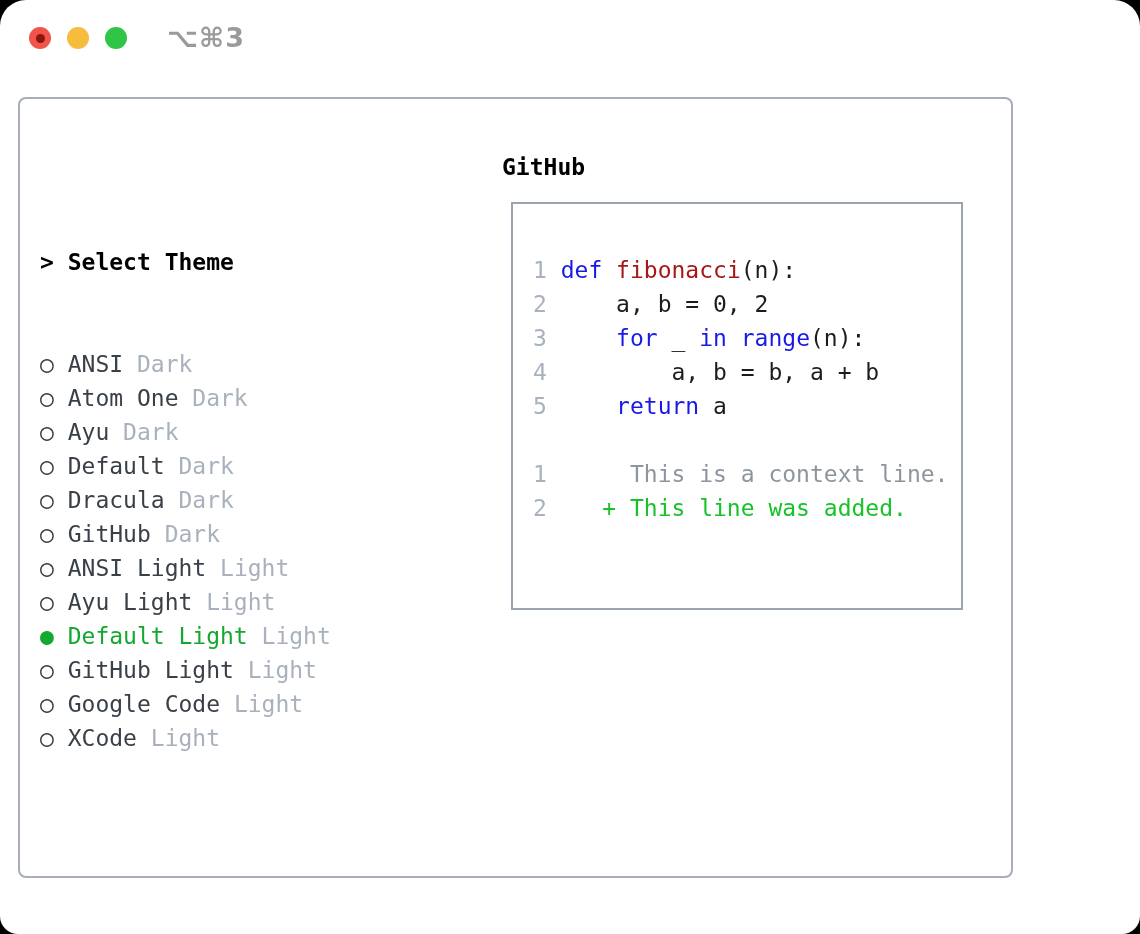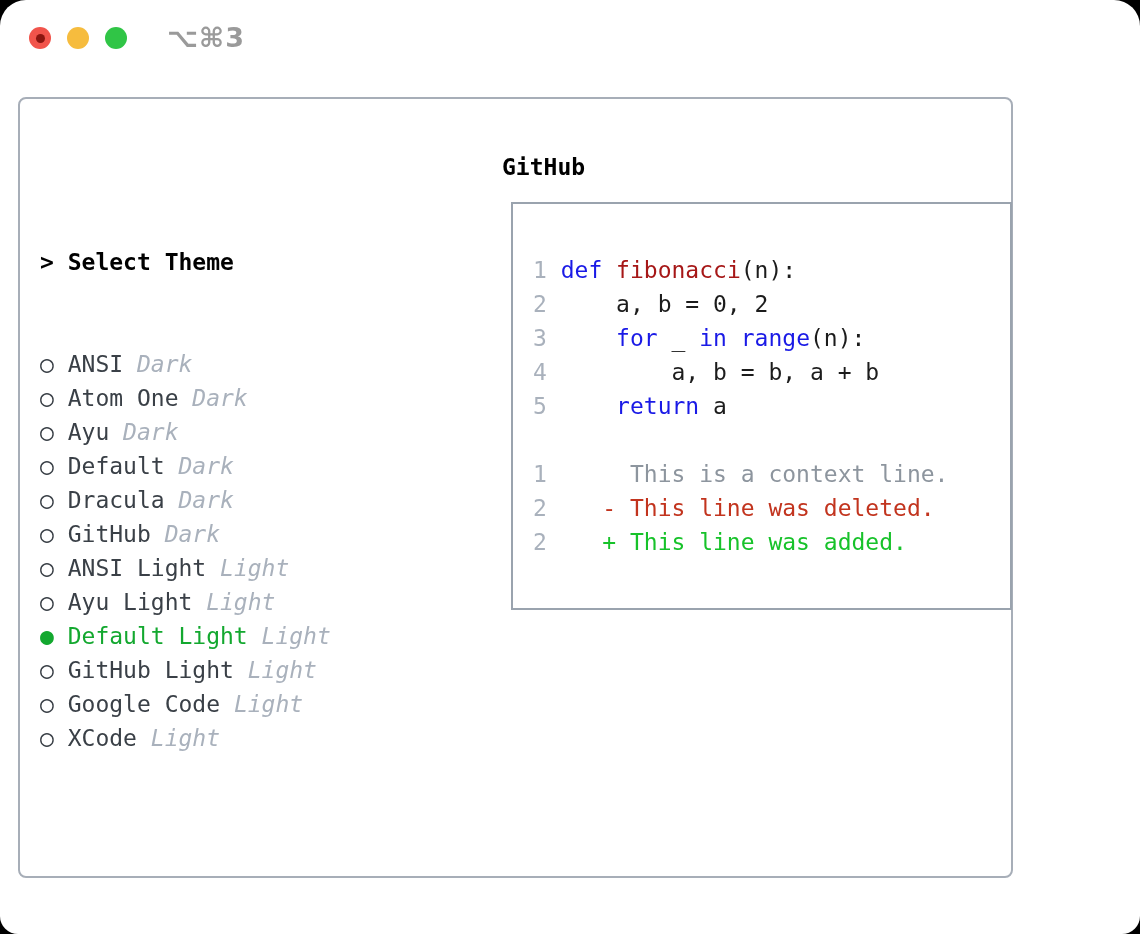--- a/index.html
+++ b/index.html
@@ -41,33 +41,33 @@
   }
   .col {
     position: absolute; left: 20px; top: 51px;
     font-size: 23px; line-height: 34px;
     white-space: pre; color: var(--text);
   }
   .row { white-space: pre; }
   .hdr { font-weight: bold; color: #000; margin-top: 27px; }
   .prompt { font-weight: bold; color: #000; }
   .tname { color: var(--text); }
-  .variant { color: var(--muted); font-style: italic; }
+  .variant { color: var(--muted); }
   .bullet { color: var(--text); }
   .selected .bullet, .selected .tname { color: var(--accent-green); }
   .section-title { color: #0a0a0a; }
   .spacer { height: 34px; }
   
   .preview-title {
     position: absolute; left: 482px; top: 51px;
     font-size: 23px; line-height: 34px; font-weight: bold; color: #000;
   }
   .preview-box {
     position: absolute; left: 491px; top: 103px;
-    width: 501px; height: 408px;
+    width: 452px; height: 408px;
     border: 2px solid var(--border2);
     box-sizing: border-box;
     padding: 49px 0 0 20px;
     overflow: hidden;
   }
   .code-line { font-size: 23px; line-height: 34px; white-space: pre; }
   .ln    { color: var(--linenum); }
   .t-kw  { color: var(--kw); }
   .t-fn  { color: var(--fn); }
   .t-pl  { color: var(--code-plain); }
@@ -104,18 +104,17 @@
     <div class="preview-title">GitHub</div>
 
     <div class="preview-box" id="preview-box">
         <div class="code-line"><span class="ln">1 </span><span class="t-kw">def</span><span class="t-pl"> </span><span class="t-fn">fibonacci</span><span class="t-pl">(n):</span></div>
         <div class="code-line"><span class="ln">2 </span><span class="t-pl">    a, b = 0, 2</span></div>
         <div class="code-line"><span class="ln">3 </span><span class="t-pl">    </span><span class="t-kw">for</span><span class="t-pl"> _ </span><span class="t-kw">in</span><span class="t-pl"> </span><span class="t-kw">range</span><span class="t-pl">(n):</span></div>
         <div class="code-line"><span class="ln">4 </span><span class="t-pl">        a, b = b, a + b</span></div>
         <div class="code-line"><span class="ln">5 </span><span class="t-pl">    </span><span class="t-kw">return</span><span class="t-pl"> a</span></div>
         <div class="code-line"><span class="ln">  </span>&nbsp;</div>
         <div class="code-line"><span class="ln">1 </span><span class="t-ctx">     This is a context line.</span></div>
-        <div class="code-line"><span class="ln">2 </span><span class="t-del">   - This line was deleted.</span></div>
         <div class="code-line"><span class="ln">2 </span><span class="t-add">   + This line was added.</span></div>
       </div>
 
   </div>
 </div>
 
 </body></html>

